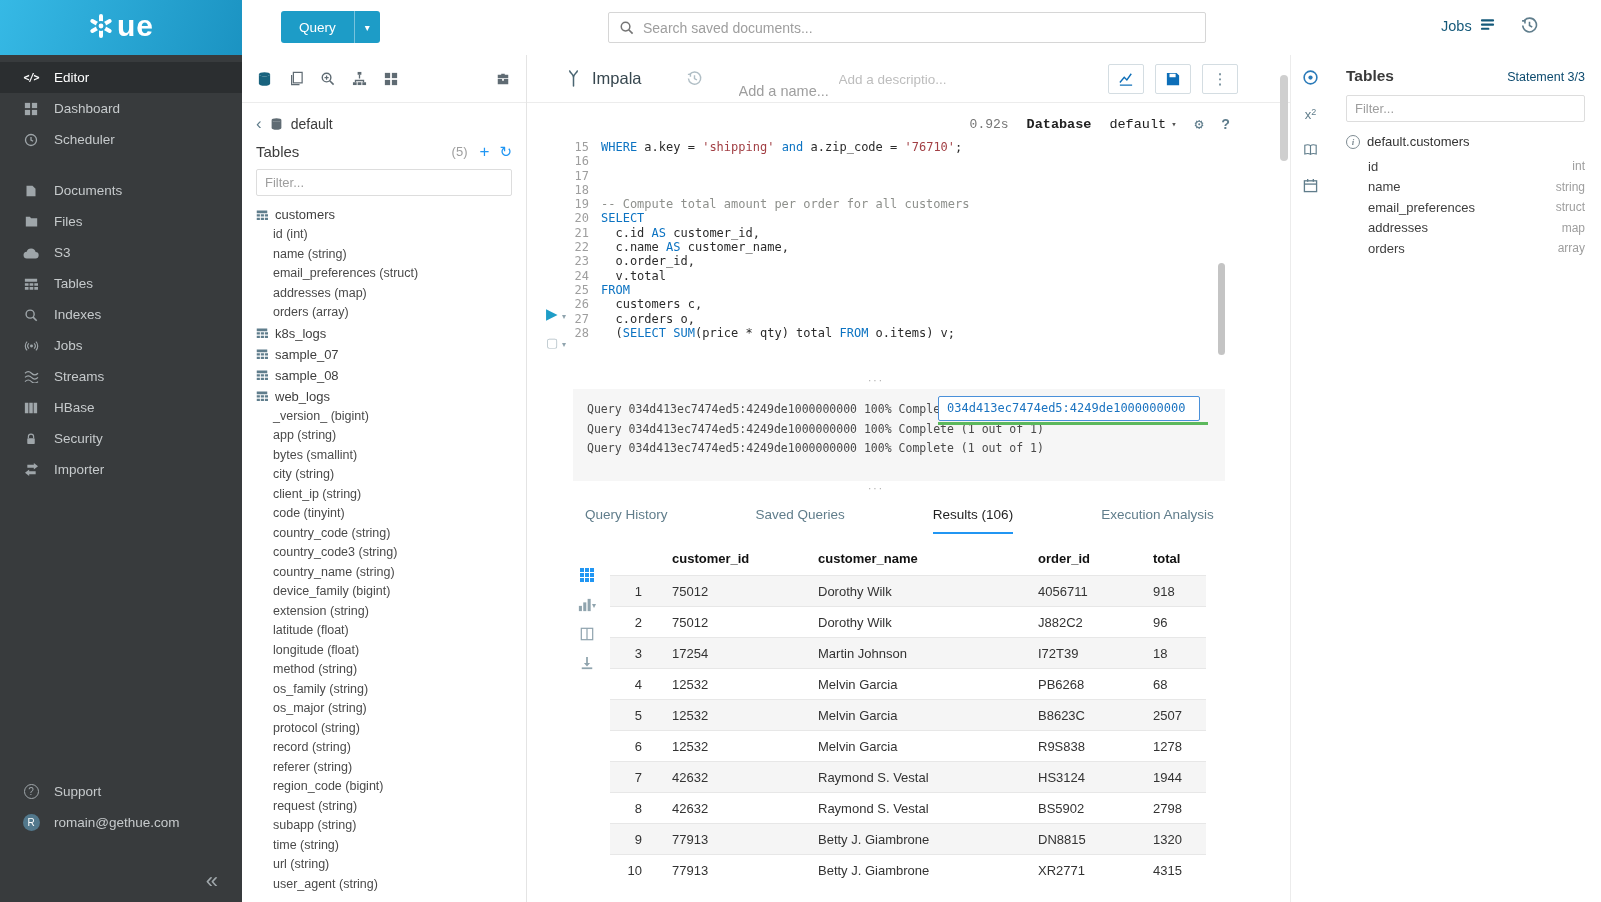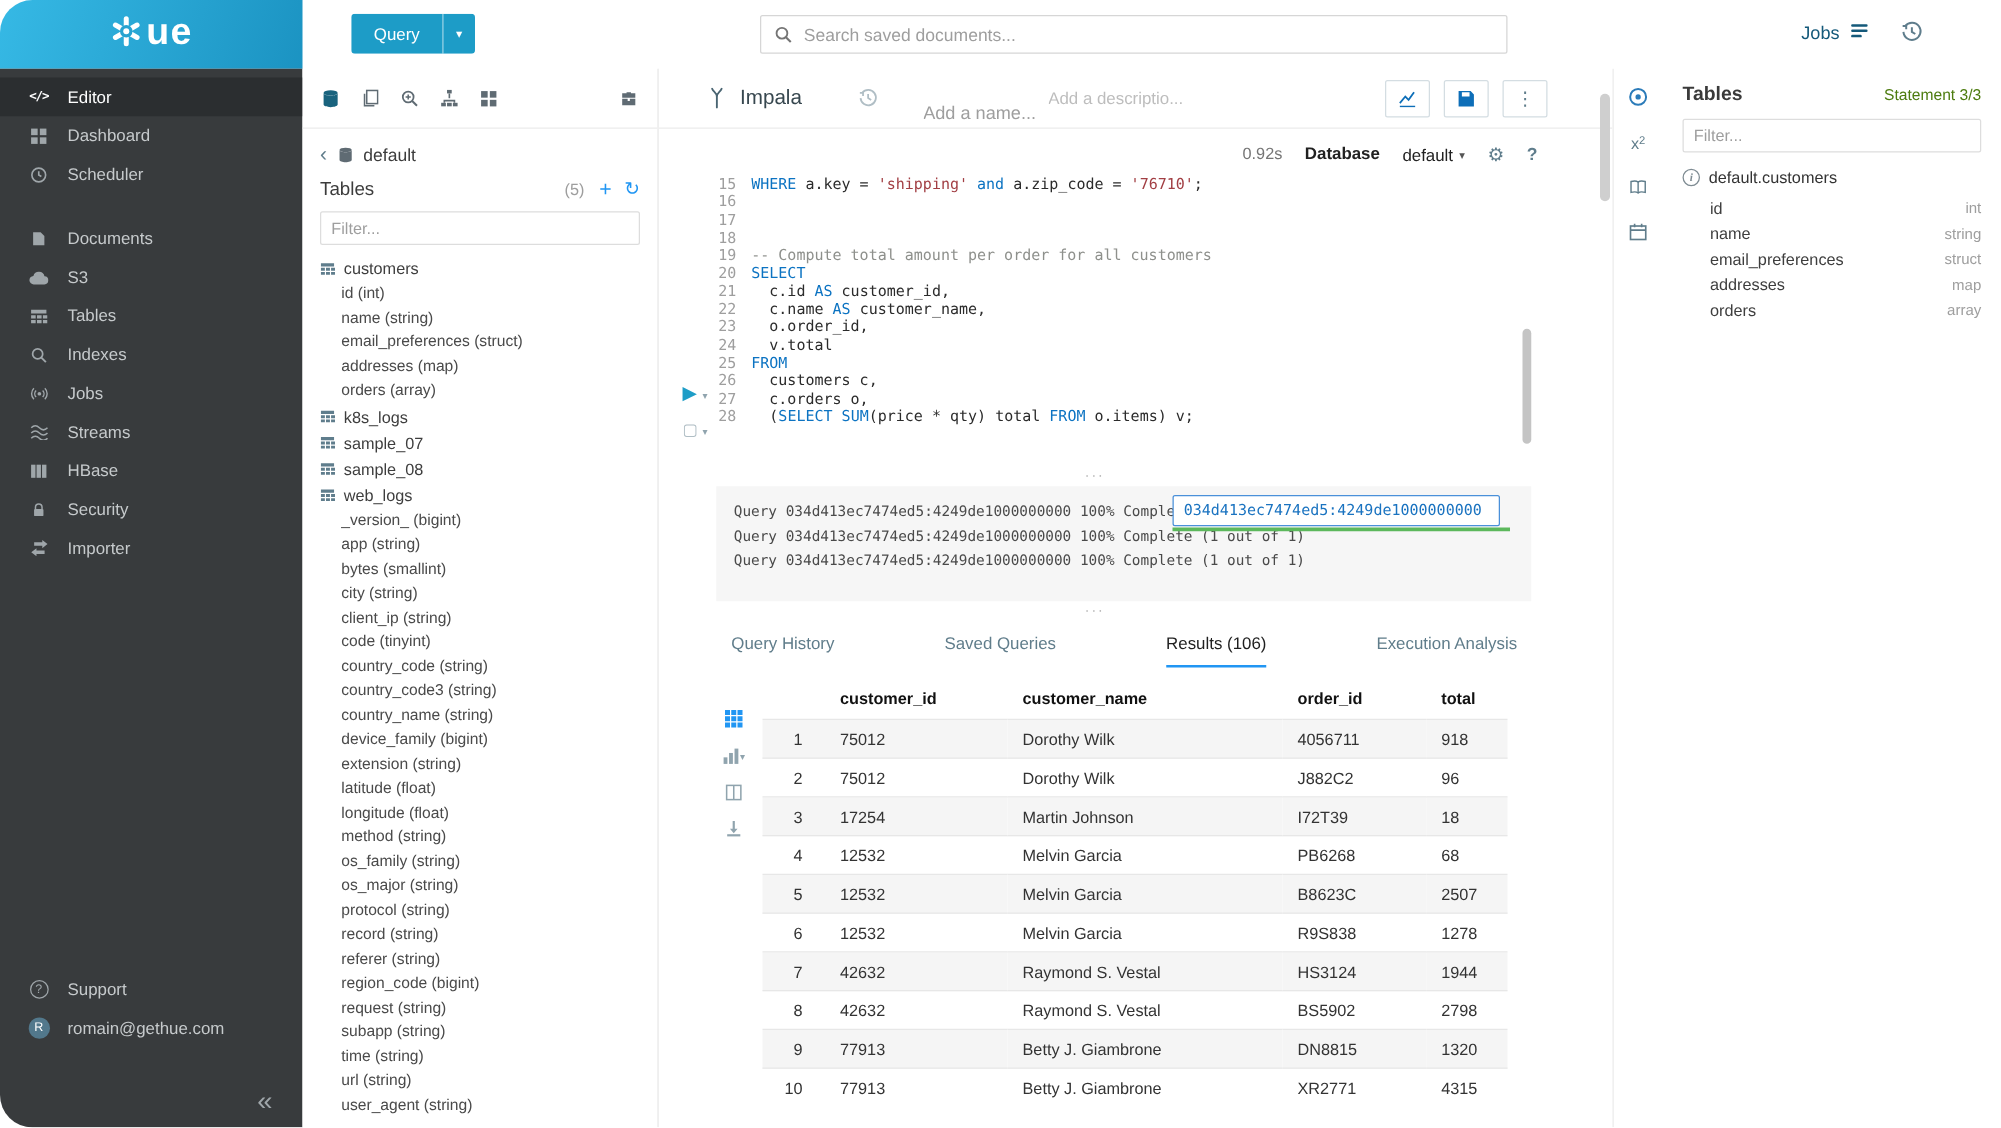--- a/index.html
+++ b/index.html
@@ -1,17 +1,17 @@
 <!DOCTYPE html>
 <html><head>
 <meta charset="utf-8">
 <style>
   * { box-sizing: border-box; margin: 0; padding: 0; }
   body { font-family: "Liberation Sans", sans-serif; background: #fff; }
-  #app { position: relative; width: 1601px; height: 902px; overflow: hidden; background: #fff; border-radius: 26px; }
+  #app { position: relative; width: 1601px; height: 902px; overflow: hidden; background: #fff; }
 
   
   #topbar { position: absolute; left: 0; top: 0; width: 100%; height: 55px; background: #fff; }
   .logo { position: absolute; left: 0; top: 0; width: 242px; height: 55px;
           background: linear-gradient(110deg,#36b9e5,#1b93c2); display: flex; align-items: center;
           justify-content: center; gap: 3px; cursor: pointer; }
   .logo .ue { color: #fff; font-size: 30px; font-weight: bold; letter-spacing: 1px; line-height: 1; margin-top: -3px; }
   .query-btn { position: absolute; left: 281px; top: 11px; height: 32px; display: flex; border-radius: 3px; overflow: hidden; cursor: pointer; }
   .q-main { background: #1d9cc7; color: #fff; font-size: 13.5px; display: flex; align-items: center; padding: 0 18px; }
   .q-caret { background: #1d9cc7; border-left: 1px solid rgba(255,255,255,.4); color: #fff; width: 26px;
@@ -75,22 +75,22 @@
   .ed-hist { margin-left: 44px; color: #b0bec5; cursor: pointer; display: flex; }
   .ghost { border: none; outline: none; font-family: inherit; background: transparent; color: #555; }
   .ed-name { margin-left: 36px; margin-top: 24px; }
   .ed-name input { font-size: 14.5px; width: 100px; }
   .ed-desc input { font-size: 13.5px; width: 120px; }
   .ed-desc input::placeholder { color: #bdbdbd; }
   .ed-actions { position: absolute; right: 52px; top: 9px; display: flex; gap: 11px; }
   .ed-btn { width: 36px; height: 30px; border: 1px solid #d4dde2; border-radius: 2px; display: flex;
             align-items: center; justify-content: center; color: #0d6eb8; cursor: pointer; background: #fff; }
   .ed-btn.kebab { color: #607d8b; font-size: 15px; }
-  .ed-sub { position: absolute; top: 60px; right: 60px; display: flex; gap: 18px;
-            font-size: 13.5px; color: #212121; }
+  .ed-sub { position: absolute; top: 60px; right: 60px; display: flex; align-items: center; gap: 18px;
+            font-size: 13.5px; color: #212121; font-family: Liberation Mono, monospace; }
   .exec-time { color: #757575; font-size: 13px; }
   .db-label { font-weight: bold; }
   .db-dd { display: flex; gap: 5px; align-items: center; cursor: pointer; }
   .db-dd .caret { font-size: 9px; color: #555; }
   .gear { color: #5f7d8c; font-size: 15px; cursor: pointer; }
   .help { color: #5f7d8c; font-size: 14px; cursor: pointer; font-weight: bold; }
 
   #gutter { position: absolute; top: 85px; left: 40px; width: 22px; text-align: right;
             font: 12px/14.3px "DejaVu Sans Mono", monospace; color: #9e9e9e; }
   #code { position: absolute; top: 85px; left: 74px; right: 80px;
@@ -139,21 +139,21 @@
                 padding-top: 14px; gap: 21px; color: #607d8b; }
   .rr-icon { cursor: pointer; display: flex; }
   .rr-icon.active { color: #2b7bb9; }
   .rr-x2 { font-size: 13px; }
   .rr-x2 sup { font-size: 9px; }
 
   #right-panel { position: absolute; left: 1330px; top: 55px; width: 271px; height: 847px; background: #fff;
                  padding: 12px 16px 0 16px; }
   .rp-head { display: flex; align-items: baseline; }
   .rp-title { font-size: 15.5px; color: #3a3a3a; font-weight: bold; }
-  .rp-stmt { margin-left: auto; color: #4d7c0f; font-size: 12.5px; }
+  .rp-stmt { margin-left: auto; color: #0c4a6e; font-size: 12.5px; }
   .rp-filter { margin-top: 10px; }
   .rp-link { display: flex; align-items: center; gap: 7px; margin-top: 12px; font-size: 13px; color: #333; cursor: pointer; }
   .circle-i { width: 14px; height: 14px; border-radius: 50%; border: 1px solid #7e8b92; color: #7e8b92;
               font: italic bold 9px "Liberation Serif", serif; display: inline-flex; align-items: center; justify-content: center; }
   #rp-cols { margin-top: 7px; }
   .rp-col { display: flex; height: 20.5px; align-items: center; font-size: 13px; color: #3e3e3e;
             padding-left: 22px; cursor: pointer; }
   .rp-col .typ { margin-left: auto; color: #9e9e9e; font-size: 12px; }
 </style>
 </head>
@@ -230,20 +230,28 @@
           </span>
           <span class="lbl">Scheduler</span>
         </div>
         <div class="nav-item gap">
           <span class="icon">
             <svg viewBox="0 0 16 16" width="12" height="14" fill="currentColor">
               <path d="M2 1h8l4 4v10H2z"></path>
             </svg>
           </span>
           <span class="lbl">Documents</span>
+        </div>
+        <div class="nav-item">
+          <span class="icon">
+            <svg viewBox="0 0 16 16" width="15" height="13" fill="currentColor">
+              <path d="M1 2h5l1.5 2H15v10H1z"></path>
+            </svg>
+          </span>
+          <span class="lbl">Files</span>
         </div>
         <div class="nav-item">
           <span class="icon">
             <svg viewBox="0 0 16 12" width="16" height="12" fill="currentColor">
               <path d="M4.2 11.5a3.4 3.4 0 0 1-.5-6.8A4.6 4.6 0 0 1 12.6 5a3 3 0 0 1-.4 6.5z"></path>
             </svg>
           </span>
           <span class="lbl">S3</span>
         </div>
         <div class="nav-item">

